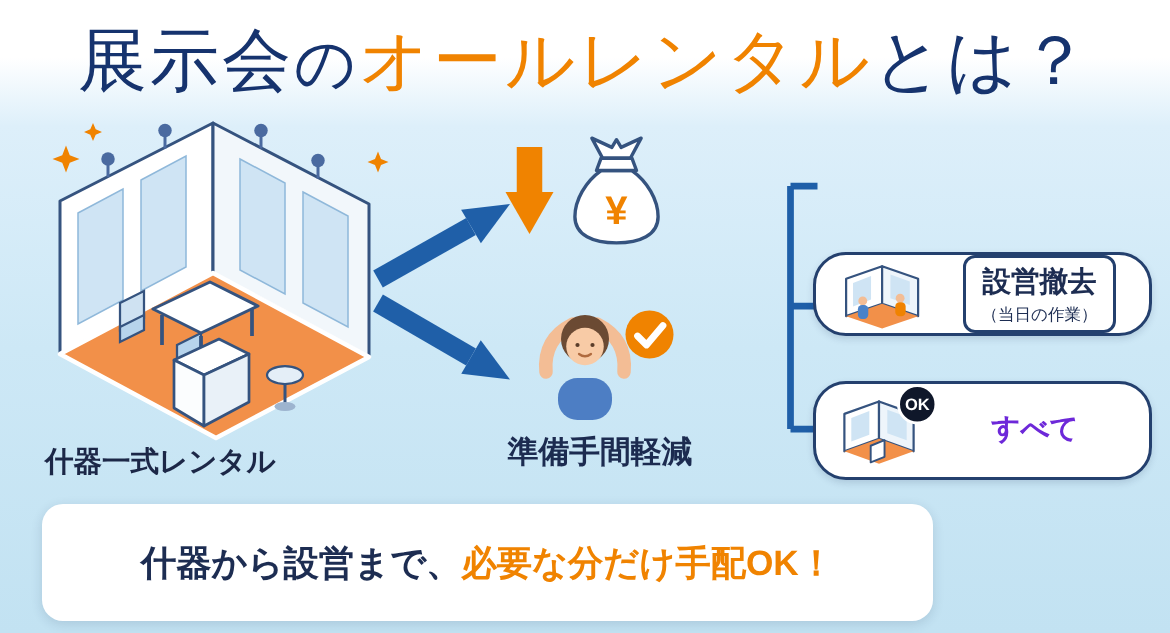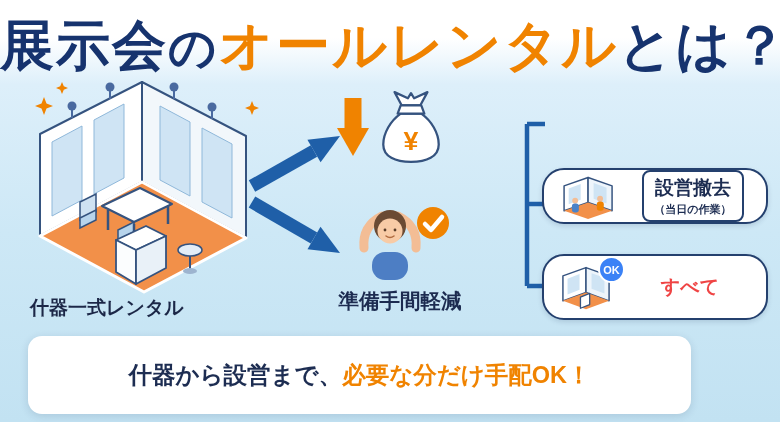--- a/index.html
+++ b/index.html
@@ -1,36 +1,36 @@
 <!DOCTYPE html>
 <html><head>
 <meta charset="utf-8">
 <style>
   * { margin:0; padding:0; box-sizing:border-box; }
   body { font-family:"Liberation Sans", sans-serif; }
   .stage { position:relative; width:780px; height:422px; overflow:hidden;
     background:linear-gradient(180deg,#ffffff 0%,#ffffff 9%,#ddeffa 20%,#cde8f6 55%,#c2e2f2 100%); }
   .abs { position:absolute; }
-  .title { top:10px; left:0; width:100%; text-align:center; font-size:54px; font-weight:700;
+  .title { top:10px; left:0; width:100%; text-align:center; font-size:46px; font-weight:400;
     letter-spacing:2px; color:#16336e; white-space:nowrap; }
   .title .accent { color:#f08300; }
   .title .small { font-size:0.88em; }
   .caption { font-size:19px; font-weight:800; color:#1c2747; text-align:left; }
   .benefit-label { width:176px; text-align:center; font-size:20.5px; font-weight:800; color:#1c2b50; white-space:nowrap; }
   .row { position:absolute; background:#fff; border:2.5px solid #24406e; display:flex; align-items:center;
     padding:0 10px 0 14px; gap:10px; box-shadow:0 2px 5px rgba(20,40,80,.15); }
   .label-box { border:2.5px solid #24406e; border-radius:8px; background:#fff; padding:4px 12px;
     font-size:19px; font-weight:800; color:#1d2d52; text-align:center; white-space:nowrap; flex:0 0 auto; margin:0 auto; }
-  .label-box .sub { display:block; font-size:11px; font-weight:700; color:#1d2d52; margin-top:1px; }
-  .stacked { font-size:19px; font-weight:800; color:#ef4444; line-height:24px; text-align:center; margin:0 auto; }
+  .label-box .sub { display:block; font-size:11px; font-weight:400; color:#1d2d52; margin-top:1px; }
+  .stacked { font-size:19px; font-weight:800; color:#6d28d9; line-height:24px; text-align:center; margin:0 auto; }
   .icon-wrap { position:relative; flex:0 0 auto; display:flex; align-items:center; justify-content:center; }
   .ok-badge { position:absolute; top:-7px; right:-11px; width:27px; height:27px; border-radius:50%;
-    background:#3b82f6; color:#fff; font-size:11px; font-weight:bold; display:flex; align-items:center;
+    background:#0f172a; color:#fff; font-size:11px; font-weight:bold; display:flex; align-items:center;
     justify-content:center; border:2px solid #fff; }
-  .banner { left:28px; top:336px; width:663px; height:78px; background:#fff; border-radius:14px;
+  .banner { left:28px; top:336px; width:594px; height:78px; background:#fff; border-radius:14px;
     box-shadow:0 2px 8px rgba(20,40,80,.14); display:flex; flex-direction:column; align-items:center;
     justify-content:center; gap:3px; }
   .banner-line { font-size:23.5px; font-weight:800; color:#1d2d52; white-space:nowrap; }
   .banner-line .accent { color:#f08300; }
 </style>
 </head>
 <body>
 
 <div class="stage">
 

